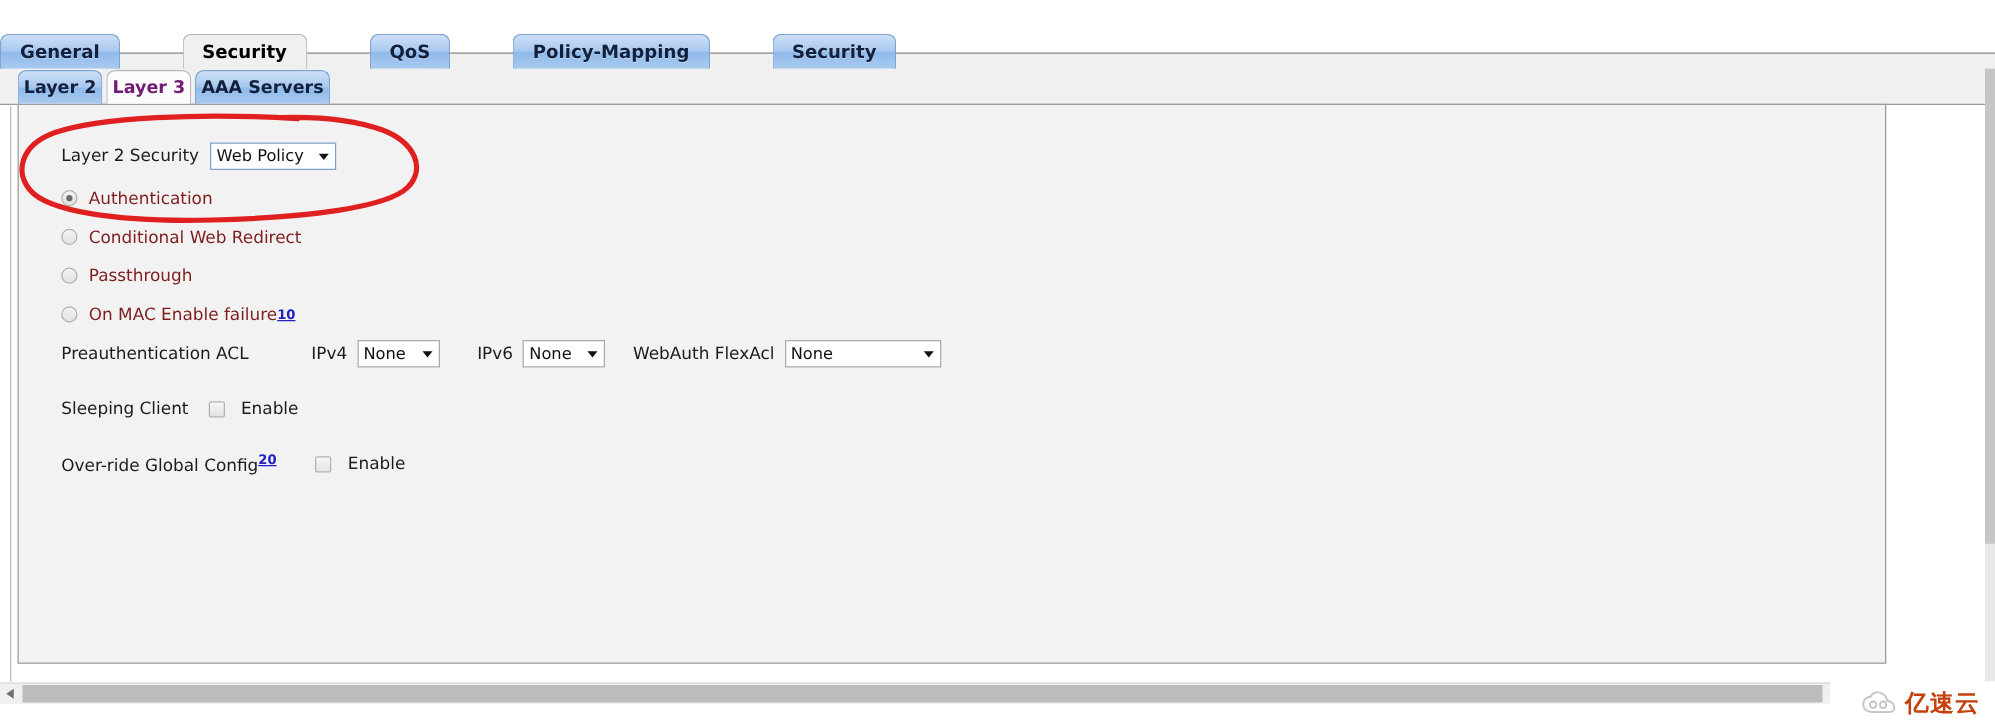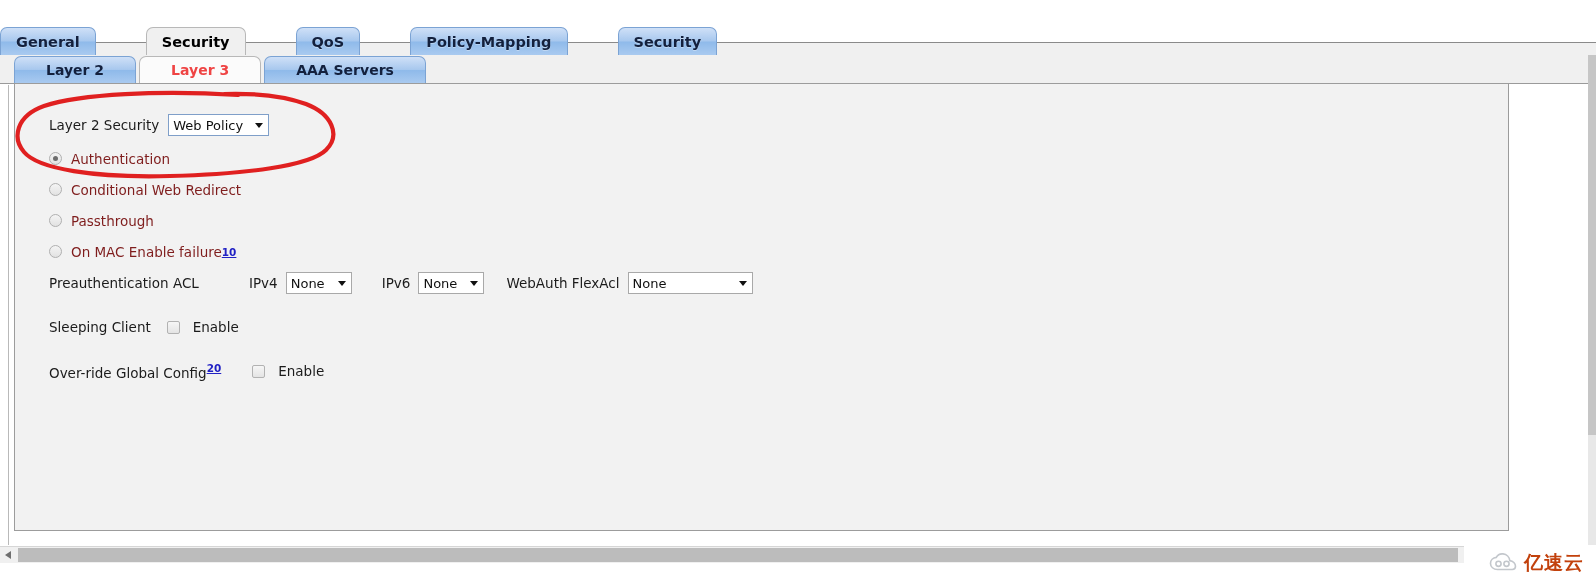--- a/index.html
+++ b/index.html
@@ -77,39 +77,39 @@
     left: 14px; top: 53px;
     height: 30px;
     display: flex;
     align-items: flex-end;
     z-index: 7;
   }
   .tab2 {
     position: relative;
     height: 27px;
     line-height: 27px;
-    padding: 0 31px;
+    padding: 0 4px;
     margin-right: 3px;
     border-radius: 7px 7px 0 0;
     font-weight: bold;
     font-size: 14px;
     white-space: nowrap;
     box-sizing: border-box;
   }
   .tab2.inactive {
     background: linear-gradient(to bottom, #cfe0f7 0%, #a8c8ee 48%, #8fbaea 52%, #a9caf0 100%);
     border: 1px solid #7ba3d4;
     border-bottom: none;
     color: #13203d;
   }
   .tab2.active {
     background: #fbfbfb;
     border: 1px solid #b8b8b8;
     border-bottom: none;
-    color: #ef4444;
+    color: #701a75;
     z-index: 8;
   }
 
   
   .panel {
     position: absolute;
     left: 14px;
     top: 83px;
     width: 1495px;
     height: 448px;

